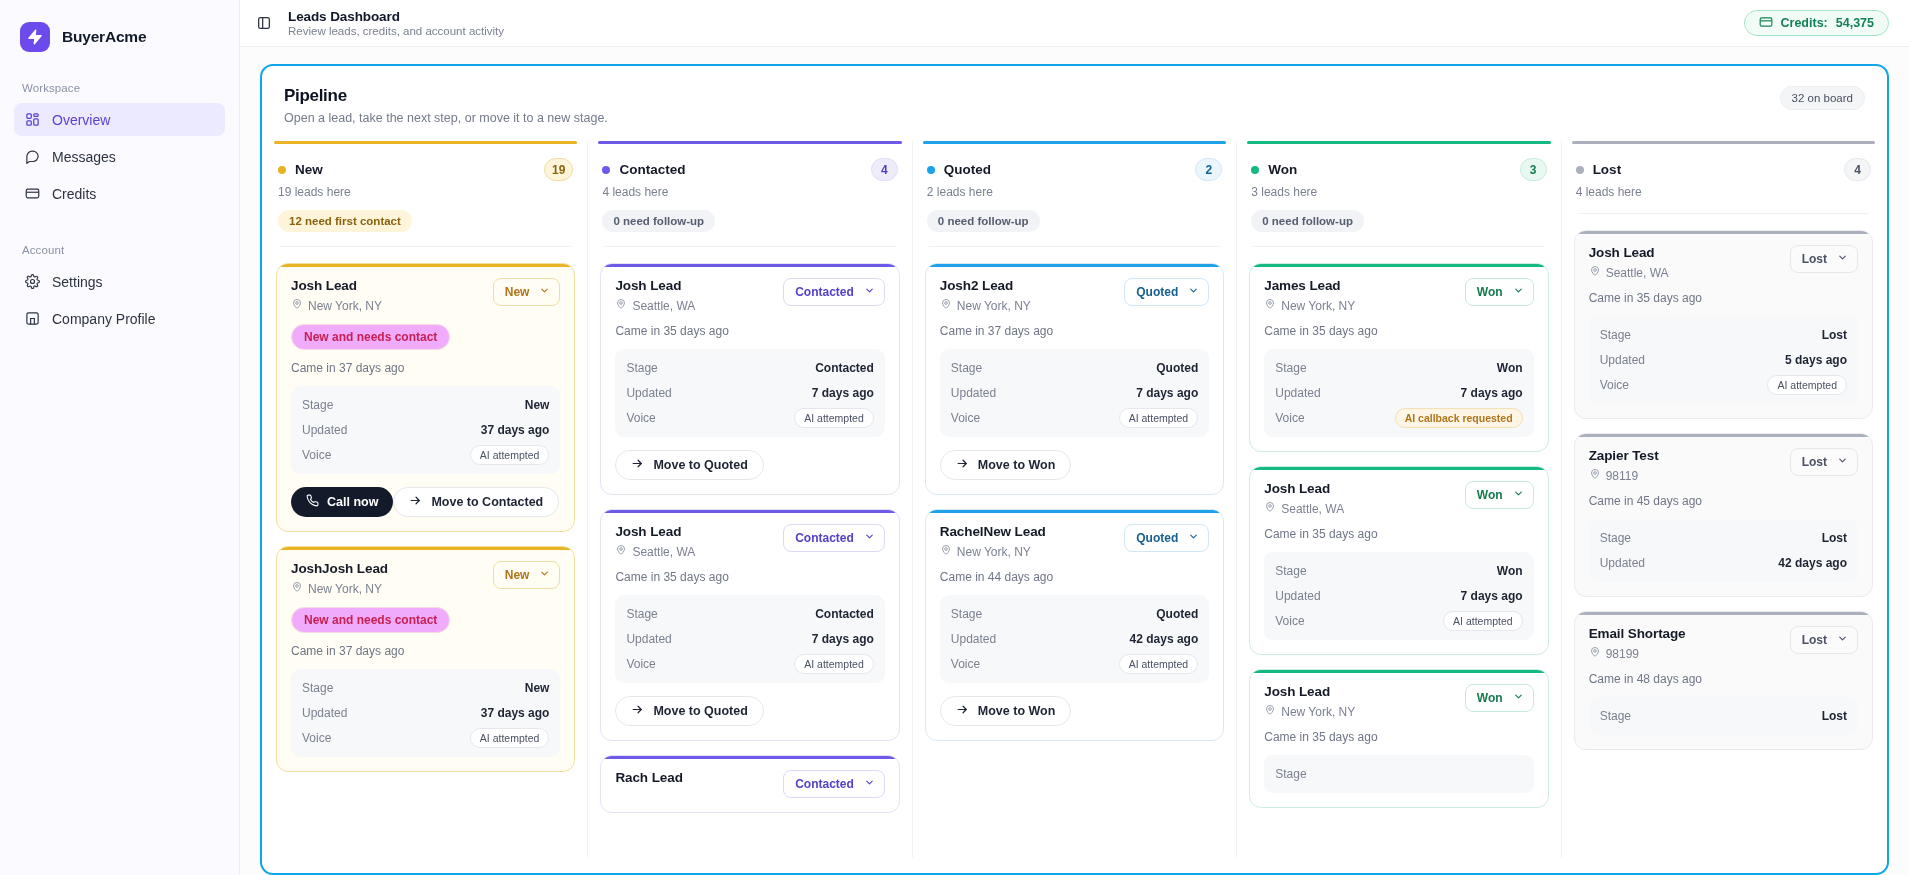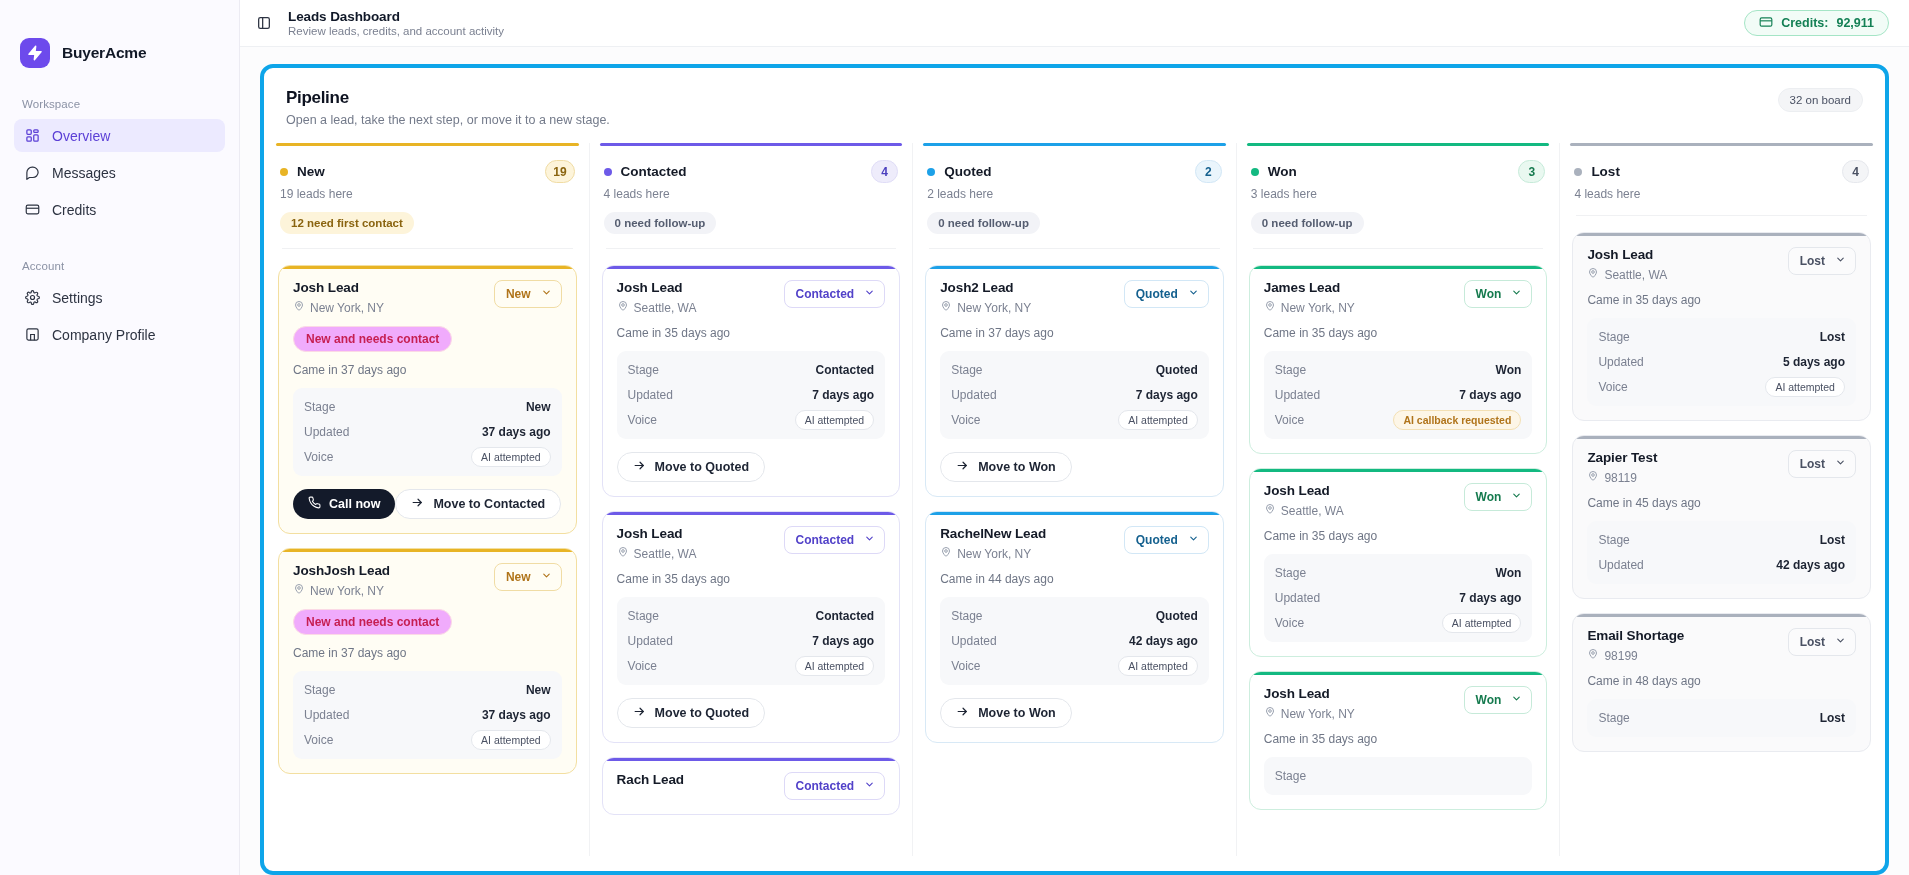--- a/index.html
+++ b/index.html
@@ -10,21 +10,21 @@
     overflow: hidden;
     color: #0f172a;
   }
   .app { display: flex; width: 1909px; height: 875px; }
 
   
   .sidebar {
     width: 240px; flex: 0 0 240px; height: 875px;
     background: #fbfaff;
     border-right: 1px solid #ecebf3;
-    padding: 16px 14px;
+    padding: 0 14px;
   }
   .brand { display: flex; align-items: center; gap: 12px; padding: 22px 6px 30px 6px; }
   .brand-mark {
     width: 30px; height: 30px; border-radius: 9px;
     background: #6d4aec; display: flex; align-items: center; justify-content: center;
     flex: 0 0 30px;
   }
   .brand-name { font-size: 15.5px; font-weight: 700; letter-spacing: -0.2px; color: #111827; }
   .nav-group-label {
     font-size: 11.5px; color: #8b92a5; padding: 0 8px 9px 8px; letter-spacing: .1px;
@@ -51,21 +51,21 @@
   .topbar-sub { font-size: 11.5px; color: #7b8191; }
   .credits-badge {
     margin-left: auto; display: flex; align-items: center; gap: 8px;
     border: 1px solid #a5e5c6; background: #f2fcf7; color: #148055;
     border-radius: 999px; height: 26px; padding: 0 14px;
     font-size: 12.5px; font-weight: 700; cursor: pointer;
   }
 
   .content { flex: 1 1 auto; overflow: hidden; padding: 17px 20px 0 20px; }
   .board {
-    background: #fff; border: 4px solid #0ea5e9; border-radius: 13px;
+    background: #fff; border: 2px solid #0ea5e9; border-radius: 13px;
     height: 100%; padding: 20px 0 8px 0; overflow: hidden;
   }
   .board-head { display: flex; align-items: flex-start; padding: 0 22px 16px 22px; }
   .board-title { font-size: 17px; font-weight: 700; letter-spacing: -.3px; color: #0d1220; }
   .board-sub { font-size: 12.5px; color: #737a8a; margin-top: 5px; }
   .board-count {
     margin-left: auto; font-size: 11.5px; color: #4a5163; background: #f4f5f7;
     border: 1px solid #eceef1; border-radius: 999px; padding: 5px 11px; font-weight: 500;
   }
 
@@ -225,21 +225,21 @@
         <div class="topbar-sub">Review leads, credits, and account activity</div>
       </div>
       <div class="credits-badge">
         <span>
           <svg width="14" height="14" viewBox="0 0 24 24" fill="none" stroke="#148055" stroke-width="2">
               <rect x="2" y="5" width="20" height="14" rx="2.5"></rect>
               <line x1="2" y1="10" x2="22" y2="10"></line>
             </svg>
         </span>
         <span>Credits:</span>
-        <span>92,911</span>
+        <span>54,375</span>
       </div>
     </header>
 
     <div class="content">
       <div class="board">
         <div class="board-head">
           <div>
             <div class="board-title">Pipeline</div>
             <div class="board-sub">Open a lead, take the next step, or move it to a new stage.</div>
           </div>

